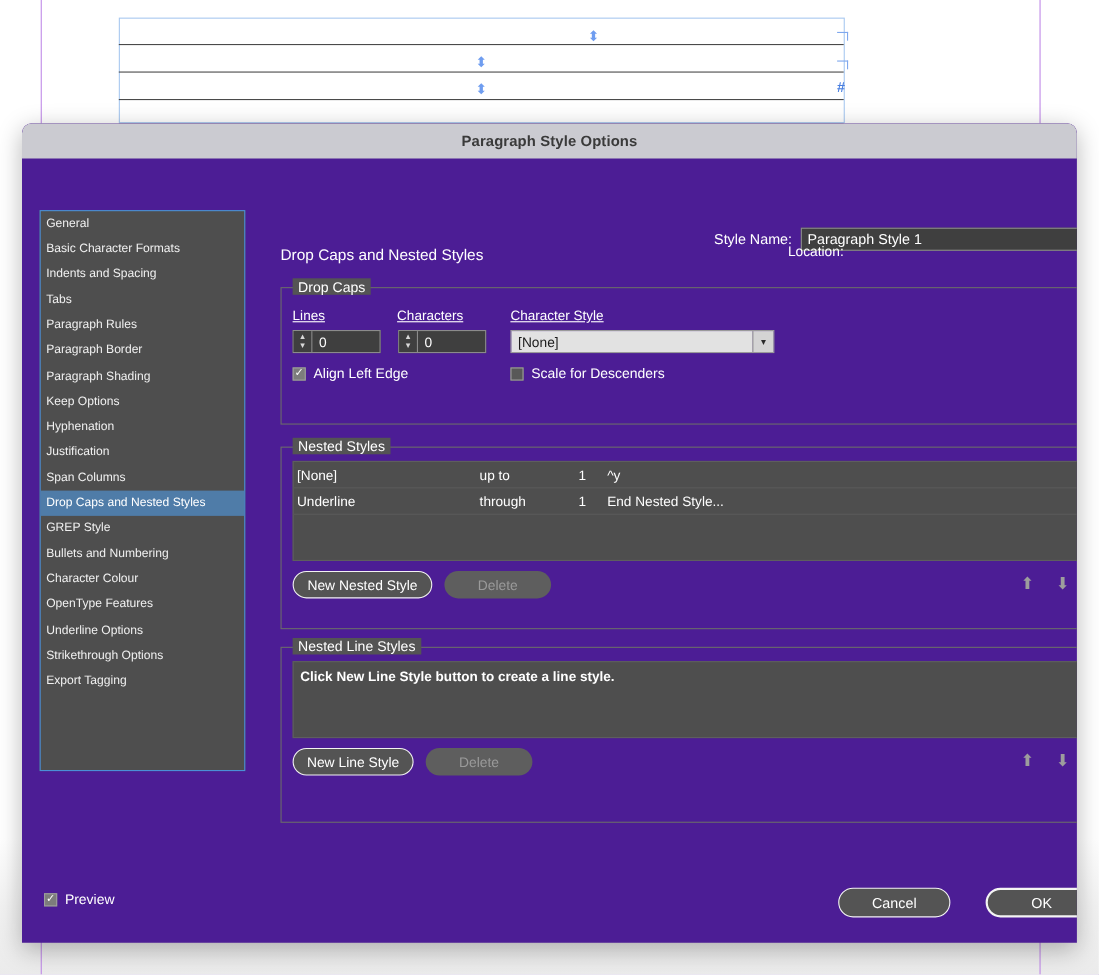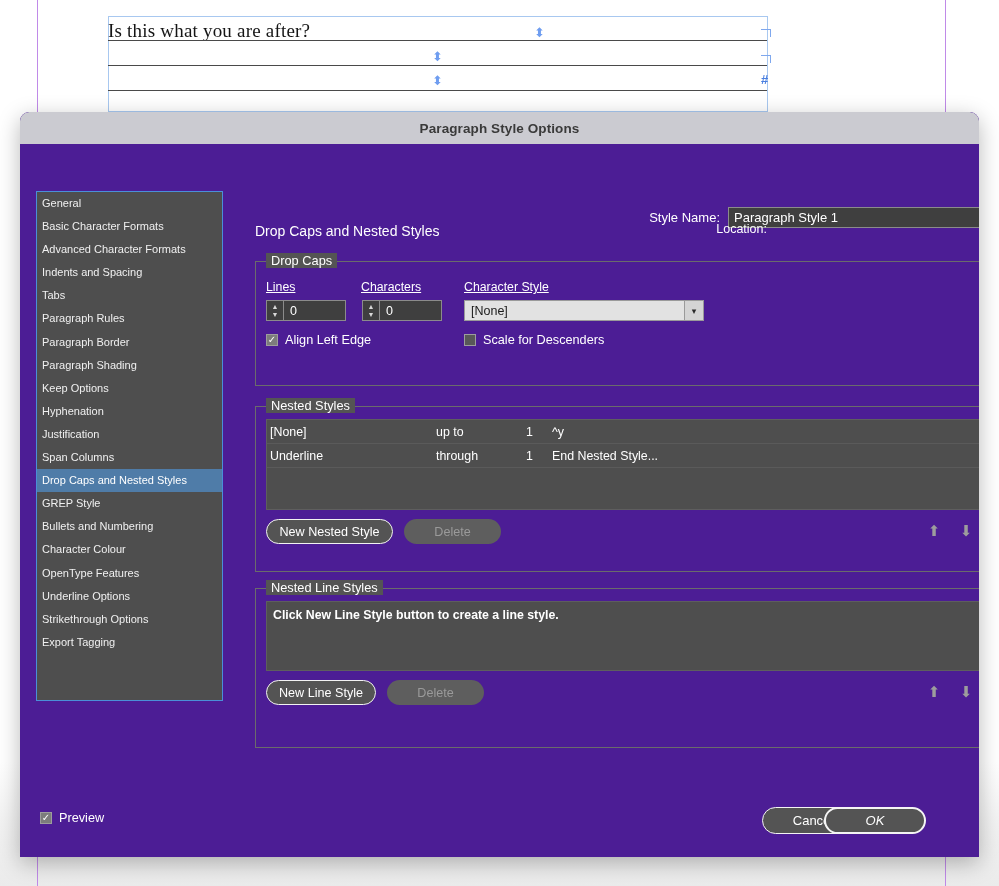--- a/index.html
+++ b/index.html
@@ -216,35 +216,34 @@
   .footer { position: absolute; left: 0; right: 0; bottom: 0; height: 72px; }
   .preview-row { position: absolute; left: 20px; top: 26px; display: flex; align-items: center; gap: 7px; }
   .btn-bottom {
     position: absolute; box-sizing: border-box;
     width: 102px; height: 27px; border-radius: 14px;
     border: 1.5px solid #f4f4f4; background: #545454; color: #ffffff;
     display: flex; align-items: center; justify-content: center;
     font-size: 13px;
   }
   .btn-cancel { left: 742px; top: 22px; }
-  .btn-ok { left: 804px; top: 22px; border-width: 2px; font-style: italic; }
+  .btn-ok { left: 876px; top: 22px; border-width: 2px; }
 </style>
 </head>
 <body>
 
 <div id="root">
 
   <div class="canvas">
     <div class="pasteboard-shadow"></div>
     <div class="guide-v guide-left"></div>
     <div class="guide-v guide-right"></div>
 
     <div class="textframe"></div>
 
-    <div class="doc-title">Is this what you are after?</div>
 
     <div class="doc-line" style="top:40px;"></div>
     <div class="doc-line" style="top:65px;"></div>
     <div class="doc-line" style="top:90px;"></div>
     <div class="doc-line" style="top:112px;"></div>
 
     <div class="marker" style="left:534px; top:26px;">⬍</div>
     <div class="marker" style="left:432px; top:50px;">⬍</div>
     <div class="marker" style="left:432px; top:74px;">⬍</div>
     <div class="marker" style="left:761px; top:73px; color:#4a7fe0; font-weight:bold;">#</div>
@@ -257,21 +256,20 @@
 
     <div class="titlebar">
       <span>Paragraph Style Options</span>
     </div>
 
     <div class="body">
 
       <div class="sidebar">
         <div class="side-item">General</div>
         <div class="side-item">Basic Character Formats</div>
-        <div class="side-item">Advanced Character Formats</div>
         <div class="side-item">Indents and Spacing</div>
         <div class="side-item">Tabs</div>
         <div class="side-item">Paragraph Rules</div>
         <div class="side-item">Paragraph Border</div>
         <div class="side-item">Paragraph Shading</div>
         <div class="side-item">Keep Options</div>
         <div class="side-item">Hyphenation</div>
         <div class="side-item">Justification</div>
         <div class="side-item">Span Columns</div>
         <div class="side-item selected">Drop Caps and Nested Styles</div>

